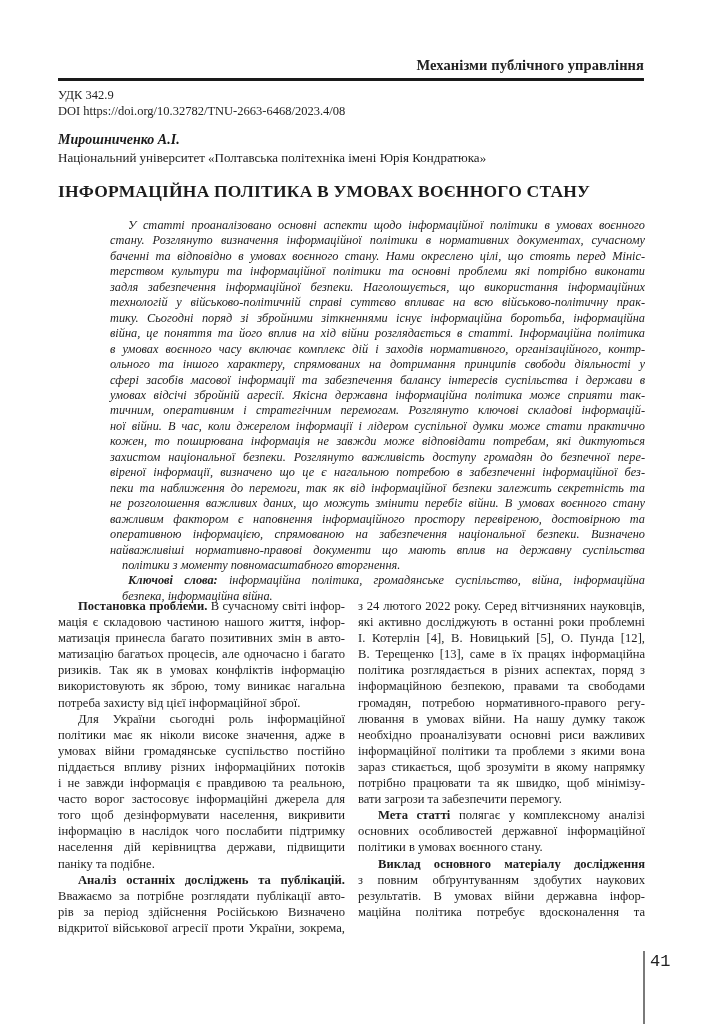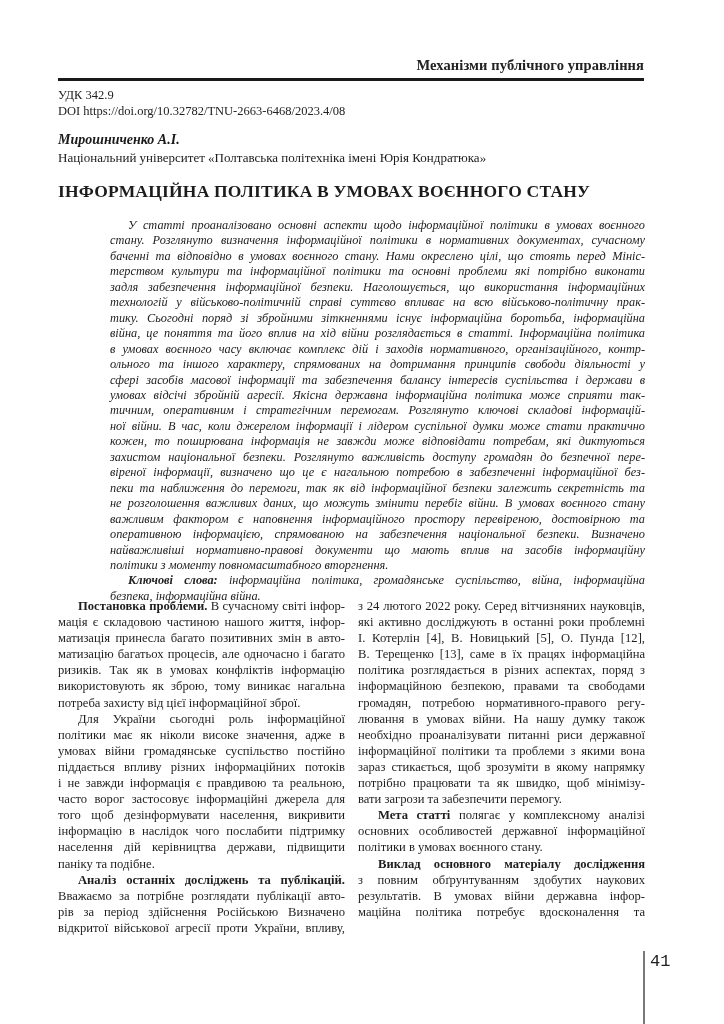--- a/index.html
+++ b/index.html
@@ -9,21 +9,21 @@
   .running-head { position: absolute; right: 80px; top: 57px; font-size: 14.5px; font-weight: bold;
                   letter-spacing: 0.1px; color: #222; }
   .head-rule { position: absolute; left: 58px; right: 80px; top: 78px; height: 3px; background: #1a1a1a; }
   .meta { position: absolute; left: 58px; top: 87px; font-size: 12.5px; line-height: 16px; color: #222; }
   .author { position: absolute; left: 58px; top: 132px; font-size: 14px; font-weight: bold; font-style: italic; }
   .affil { position: absolute; left: 58px; top: 150px; font-size: 13px; }
   .title { position: absolute; left: 58px; top: 181px; font-size: 17.5px; font-weight: bold; letter-spacing: 0.2px; color: #1c1c1c; }
   .abstract { position: absolute; left: 110px; width: 535px; top: 218px; font-size: 12.3px; font-style: italic;
               line-height: 15.45px; color: #222; }
   .abstract .ln { display: block; white-space: nowrap; text-align: justify; text-align-last: justify; }
-  .abstract .ln.last { text-align-last: left; }
+  .abstract .ln.last { text-align-last: left; margin-left: 12px; }
   .abstract .ln.indent { padding-left: 18px; }
   .kw-label { font-weight: bold; }
   .col { position: absolute; top: 598px; width: 287px; font-size: 12.6px; line-height: 16.1px; color: #1e1e1e; }
   .col.left { left: 58px; }
   .col.right { left: 358px; }
   .col .ln { display: block; white-space: nowrap; text-align: justify; text-align-last: justify; }
   .col .ln.last { text-align-last: left; }
   .col .ln.indent { padding-left: 20px; }
   b.lead { font-weight: bold; }
   .folio-rule { position: absolute; left: 643px; top: 951px; width: 2px; height: 73px; background: #7a7a7a; }
@@ -62,21 +62,21 @@
     <span class="ln">умовах відсічі збройній агресії. Якісна державна інформаційна політика може сприяти так-</span>
     <span class="ln">тичним, оперативним і стратегічним перемогам. Розглянуто ключові складові інформацій-</span>
     <span class="ln">ної війни. В час, коли джерелом інформації і лідером суспільної думки може стати практично</span>
     <span class="ln">кожен, то поширювана інформація не завжди може відповідати потребам, які диктуються</span>
     <span class="ln">захистом національної безпеки. Розглянуто важливість доступу громадян до безпечної пере-</span>
     <span class="ln">віреної інформації, визначено що це є нагальною потребою в забезпеченні інформаційної без-</span>
     <span class="ln">пеки та наближення до перемоги, так як від інформаційної безпеки залежить секретність та</span>
     <span class="ln">не розголошення важливих даних, що можуть змінити перебіг війни. В умовах воєнного стану</span>
     <span class="ln">важливим фактором є наповнення інформаційного простору перевіреною, достовірною та</span>
     <span class="ln">оперативною інформацією, спрямованою на забезпечення національної безпеки. Визначено</span>
-    <span class="ln">найважливіші нормативно-правові документи що мають вплив на засобів інформаційну</span>
+    <span class="ln">найважливіші нормативно-правові документи що мають вплив на державну суспільства</span>
     <span class="ln last">політики з моменту повномасштабного вторгнення.</span>
     <span class="ln indent"><span class="kw-label">Ключові слова:</span><span> інформаційна політика, громадянське суспільство, війна, інформаційна</span></span>
     <span class="ln last">безпека, інформаційна війна.</span>
   </div>
 
   <div class="col left">
     <span class="ln indent"><b class="lead">Постановка проблеми.</b><span> В сучасному світі інфор-</span></span>
     <span class="ln">мація є складовою частиною нашого життя, інфор-</span>
     <span class="ln">матизація принесла багато позитивних змін в авто-</span>
     <span class="ln">матизацію багатьох процесів, але одночасно і багато</span>
@@ -91,33 +91,33 @@
     <span class="ln">і не завжди інформація є правдивою та реальною,</span>
     <span class="ln">часто ворог застосовує інформаційні джерела для</span>
     <span class="ln">того щоб дезінформувати населення, викривити</span>
     <span class="ln">інформацію в наслідок чого послабити підтримку</span>
     <span class="ln">населення дій керівництва держави, підвищити</span>
     <span class="ln last">паніку та подібне.</span>
 
     <span class="ln indent"><b class="lead">Аналіз останніх досліджень та публікацій.</b></span>
     <span class="ln">Вважаємо за потрібне розглядати публікації авто-</span>
     <span class="ln">рів за період здійснення Російською Визначено</span>
-    <span class="ln">відкритої військової агресії проти України, впливу,</span>
+    <span class="ln">відкритої військової агресії проти України, зокрема,</span>
   </div>
 
   <div class="col right">
     <span class="ln">з 24 лютого 2022 року. Серед вітчизняних науковців,</span>
     <span class="ln">які активно досліджують в останні роки проблемні</span>
     <span class="ln">І. Котерлін [4], В. Новицький [5], О. Пунда [12],</span>
     <span class="ln">В. Терещенко [13], саме в їх працях інформаційна</span>
     <span class="ln">політика розглядається в різних аспектах, поряд з</span>
     <span class="ln">інформаційною безпекою, правами та свободами</span>
     <span class="ln">громадян, потребою нормативного-правого регу-</span>
     <span class="ln">лювання в умовах війни. На нашу думку також</span>
-    <span class="ln">необхідно проаналізувати питанні риси державної</span>
+    <span class="ln">необхідно проаналізувати основні риси важливих</span>
     <span class="ln">інформаційної політики та проблеми з якими вона</span>
     <span class="ln">зараз стикається, щоб зрозуміти в якому напрямку</span>
     <span class="ln">потрібно працювати та як швидко, щоб мінімізу-</span>
     <span class="ln last">вати загрози та забезпечити перемогу.</span>
 
     <span class="ln indent"><b class="lead">Мета статті</b><span> полягає у комплексному аналізі</span></span>
     <span class="ln">основних особливостей державної інформаційної</span>
     <span class="ln last">політики в умовах воєнного стану.</span>
 
     <span class="ln indent"><b class="lead">Виклад основного матеріалу дослідження</b></span>

